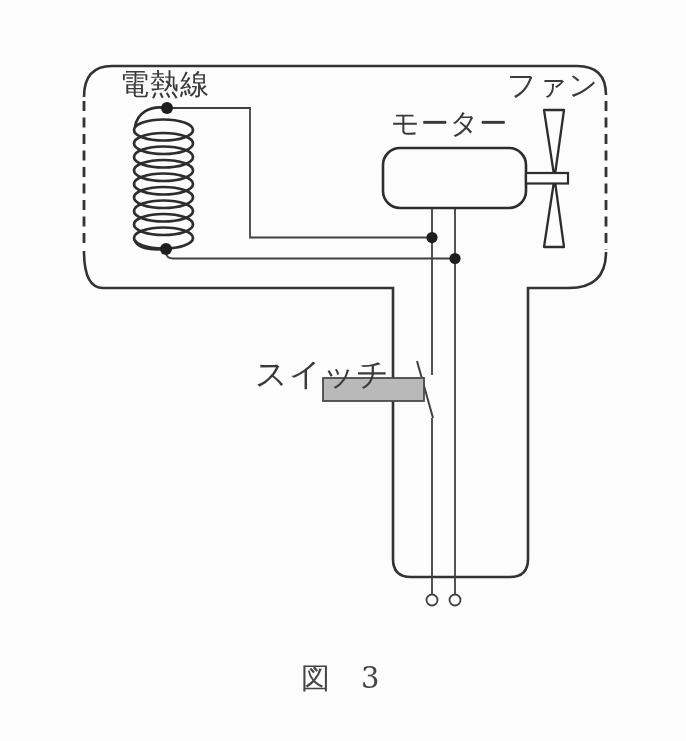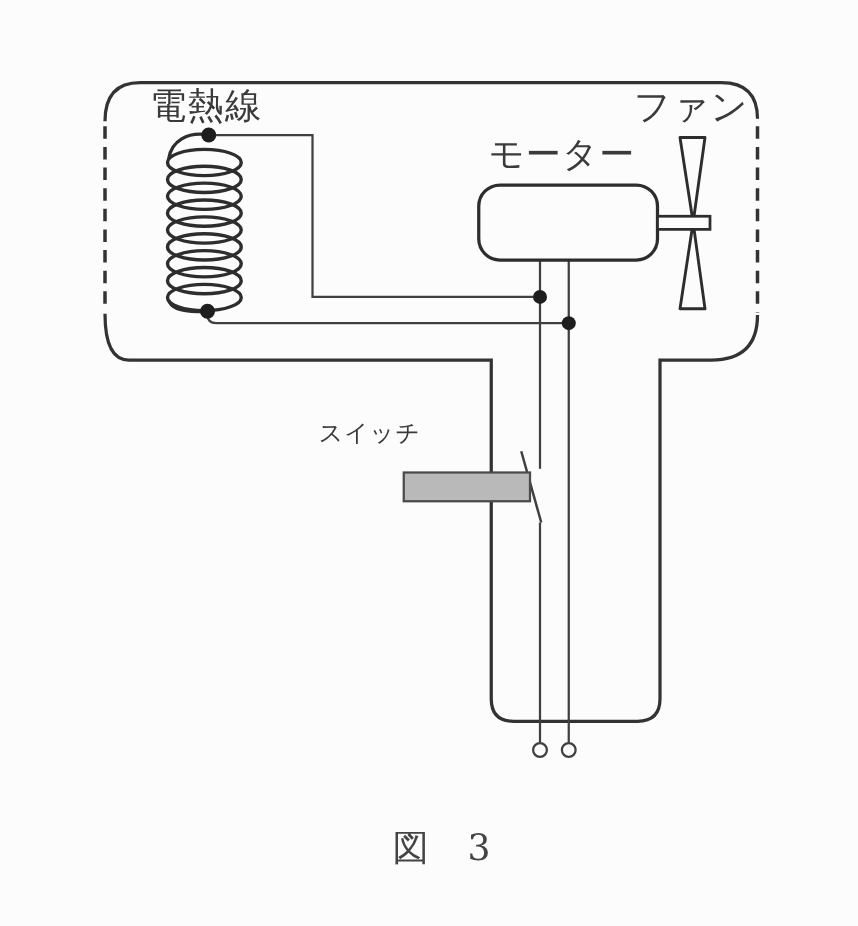--- a/index.html
+++ b/index.html
@@ -23,23 +23,23 @@
   .label {
     position: absolute;
     color: #3a3a3a;
     white-space: nowrap;
     line-height: 1;
     letter-spacing: 1px;
   }
   .lbl-heater  { left: 120px; top: 70px;  font-size: 29px; }
   .lbl-fan     { left: 507px; top: 71px;  font-size: 29px; }
   .lbl-motor   { left: 391px; top: 110px; font-size: 28px; }
-  .lbl-switch  { left: 255px; top: 338px; font-size: 19px; text-align: right; }
+  .lbl-switch  { left: 255px; top: 358px; font-size: 32px; text-align: right; }
   .lbl-power   { left: 386px; top: 610px; font-size: 30px; }
-  .lbl-caption { left: 301px; top: 664px; font-size: 29px; color: #444444; margin-left: 13px; }
+  .lbl-caption { left: 301px; top: 664px; font-size: 29px; color: #444444; }
 </style>
 </head>
 <body>
 
 <div id="stage">
 
   <svg id="diagram-svg" width="686" height="741" viewBox="0 0 686 741" xmlns="http://www.w3.org/2000/svg">
 
     <path d="M 84 97 Q 84 66 112 66 L 577 66 Q 606 66 606 95" fill="none" stroke="#333333" stroke-width="2.6"></path>
     <path d="M 606 252 Q 606 288 569 288 L 528 288 L 528 559 Q 528 577 510 577

